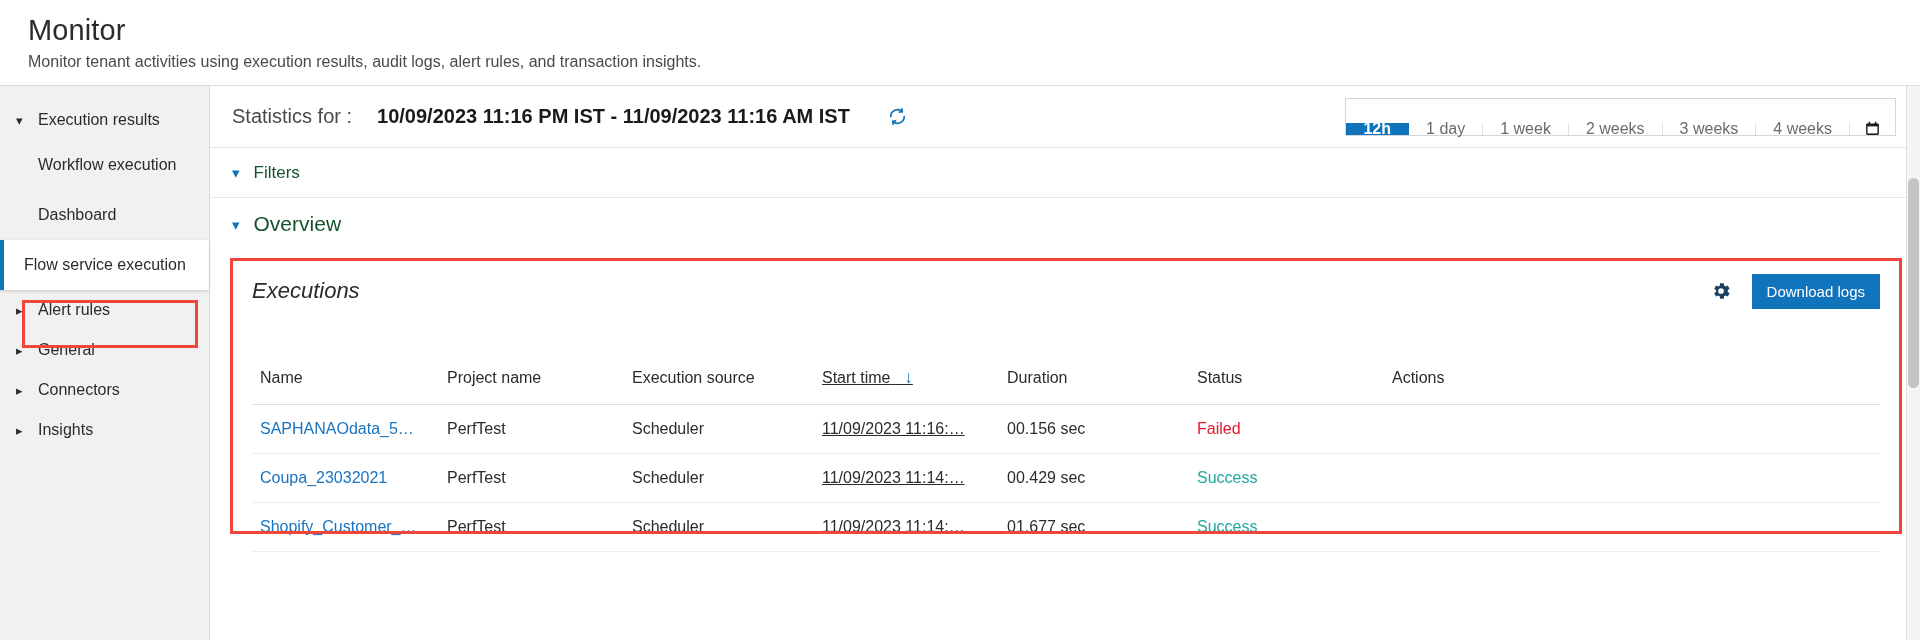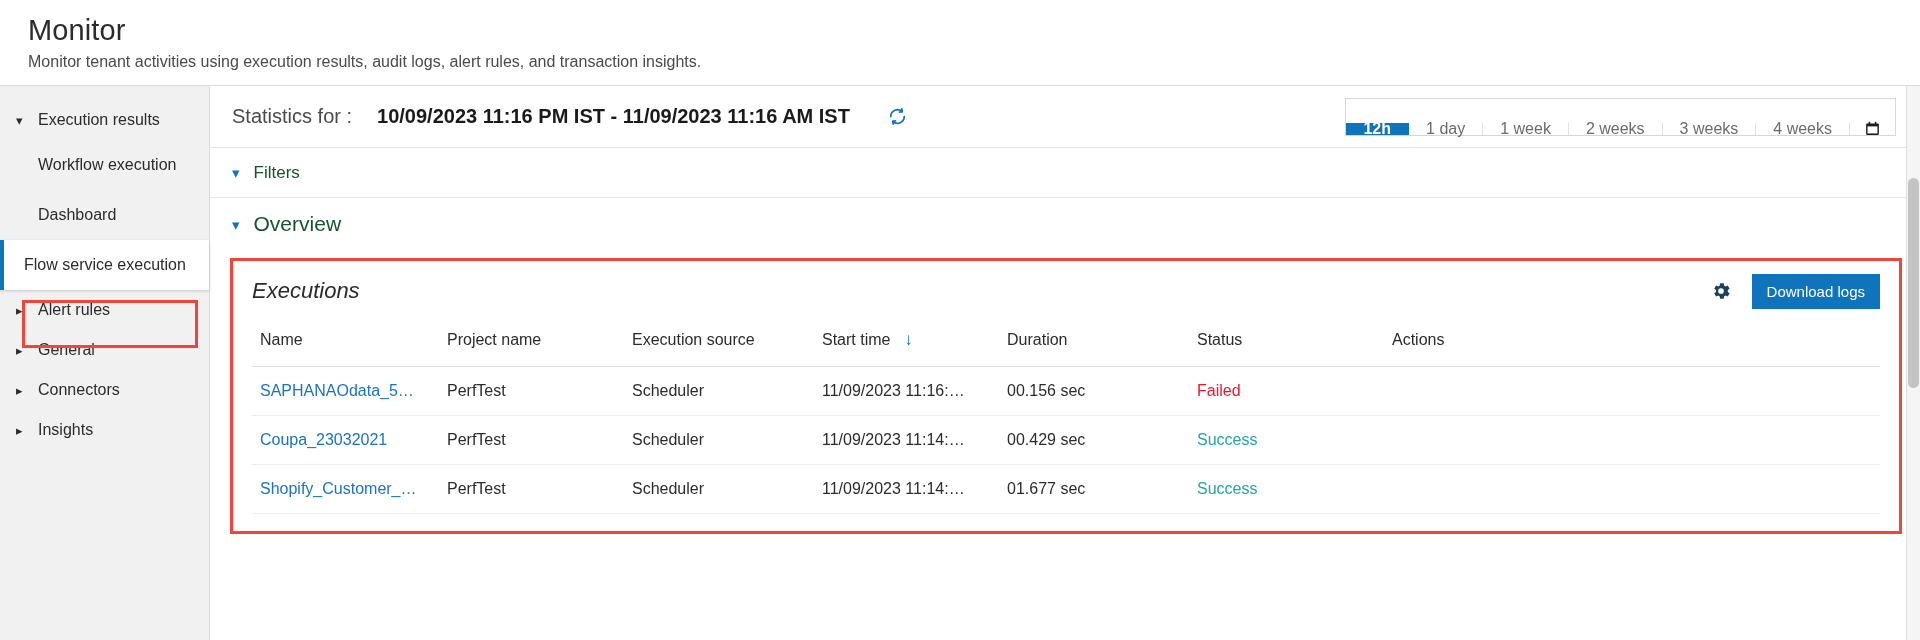--- a/index.html
+++ b/index.html
@@ -191,42 +191,42 @@
     color: #fff;
     font-size: 15px;
     padding: 9px 15px;
     border: none;
     cursor: pointer;
     font-family: "Liberation Sans", sans-serif;
     white-space: nowrap;
   }
 
   
-  table { width: 100%; border-collapse: collapse; table-layout: fixed; }
+  table { width: 100%; border-collapse: collapse; table-layout: fixed; margin-top: 38px; }
   thead th {
     text-align: left;
     font-size: 16px;
     font-weight: normal;
     color: #2b2b2b;
     padding: 6px 0 16px 0;
     border-bottom: 1px solid #e0e0e0;
   }
   tbody td {
     font-size: 16px;
     color: #2b2b2b;
     padding: 15px 0;
     border-bottom: 1px solid #ededed;
     overflow: hidden;
     white-space: nowrap;
     text-overflow: ellipsis;
   }
   .col-name   { width: 195px; padding-left: 8px !important; }
   .col-proj   { width: 185px; }
   .col-src    { width: 190px; }
-  .col-start  { width: 185px; }
+  .col-start  { width: 185px; text-decoration: underline; }
   .col-dur    { width: 190px; }
   .col-status { width: 195px; }
   .col-act    { width: auto; }
   .link { color: #1a73c1; cursor: pointer; }
   .status-failed  { color: #e8192c; }
   .status-success { color: #22a5a0; }
   .sort-arrow { color: #1074bc; font-size: 17px; }
   thead th.sorted { text-align: left; }
 
   

